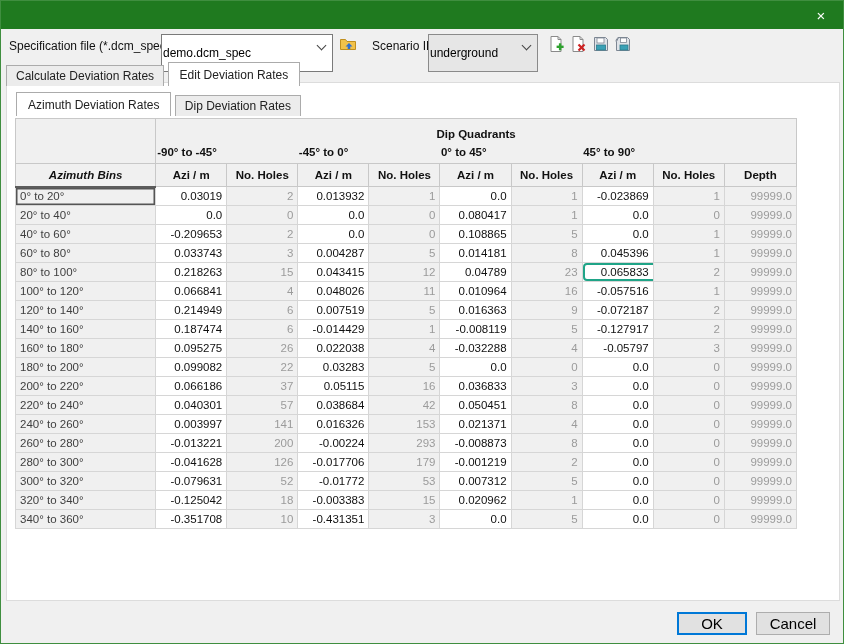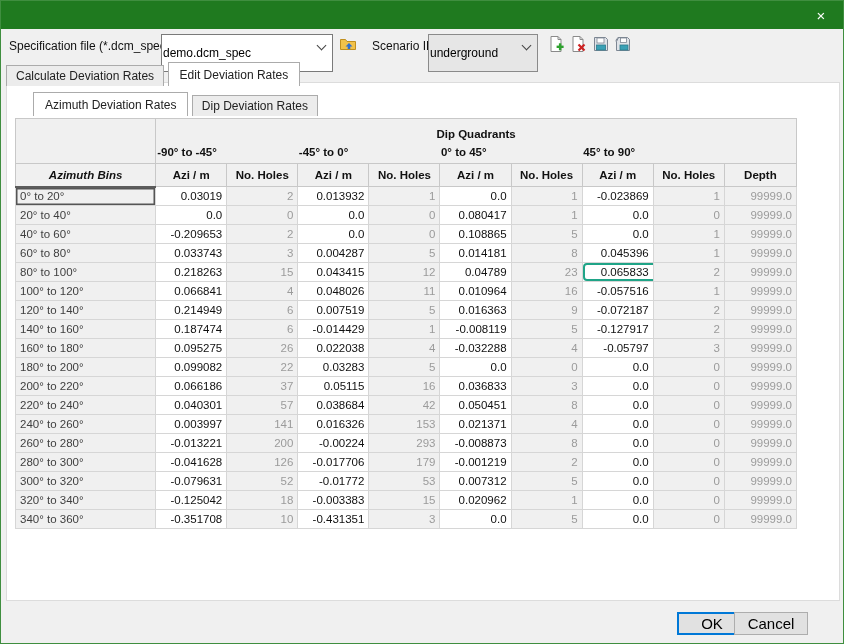--- a/index.html
+++ b/index.html
@@ -21,21 +21,21 @@
     border-bottom:1.4px solid #444;transform:rotate(45deg);margin-top:0;}
   .combo.gray{background:#e6e6e6;border-color:#8a8a8a;}
   .tool-icon{position:absolute;top:6px;width:18px;height:18px;cursor:pointer;}
   
   .tabstrip{position:absolute;left:5px;top:61px;height:20px;z-index:2;}
   .tab{display:inline-block;font-size:12px;padding:3px 9px 3px 9px;border:1px solid #ababab;
     border-bottom:none;background:#ececec;color:#222;margin-right:-1px;vertical-align:bottom;cursor:pointer;}
   .tab.active{background:#fff;padding:5px 11px 4px 11px;position:relative;z-index:3;}
   .page{position:absolute;left:5px;top:81px;width:834px;height:519px;background:#fff;
     border:1px solid #dcdcdc;box-sizing:border-box;}
-  .subtabstrip{position:absolute;left:26px;top:9px;height:20px;z-index:2;}
+  .subtabstrip{position:absolute;left:9px;top:9px;height:20px;z-index:2;}
   
   .grid-wrap{position:absolute;left:8px;top:35px;border-radius:10px;}
   table.grid{border-collapse:collapse;table-layout:fixed;width:782px;font-size:11.5px;}
   table.grid th,table.grid td{box-sizing:border-box;overflow:hidden;white-space:nowrap;}
   thead th{background:#f0f0f0;font-weight:bold;color:#111;}
   th.gtitle{height:23px;border:none;text-align:center;font-size:11.5px;vertical-align:bottom;padding-bottom:2px;}
   th.quad{height:22px;border:none;text-align:left;vertical-align:middle;}
   th.corner{border-right:1px solid #c8c8c8;border-bottom:1px solid #c8c8c8;}
   tr.colhead th{height:23px;border:1px solid #c8c8c8;text-align:center;}
   tr.colhead th.th-bin{border-bottom:2px solid #5c5c5c;font-style:italic;}
@@ -384,17 +384,17 @@
               <td class="num ro">99999.0</td>
             </tr>
           </tbody>
       </table>
     </div>
   </div>
 
   <div class="footer-btn focus" style="left:676px;top:611px;width:70px;">
     <span>OK</span>
   </div>
-  <div class="footer-btn" style="left:733px;top:611px;width:74px;">
+  <div class="footer-btn" style="left:755px;top:611px;width:74px;">
     <span>Cancel</span>
   </div>
 
 </div>
 
 </body></html>

